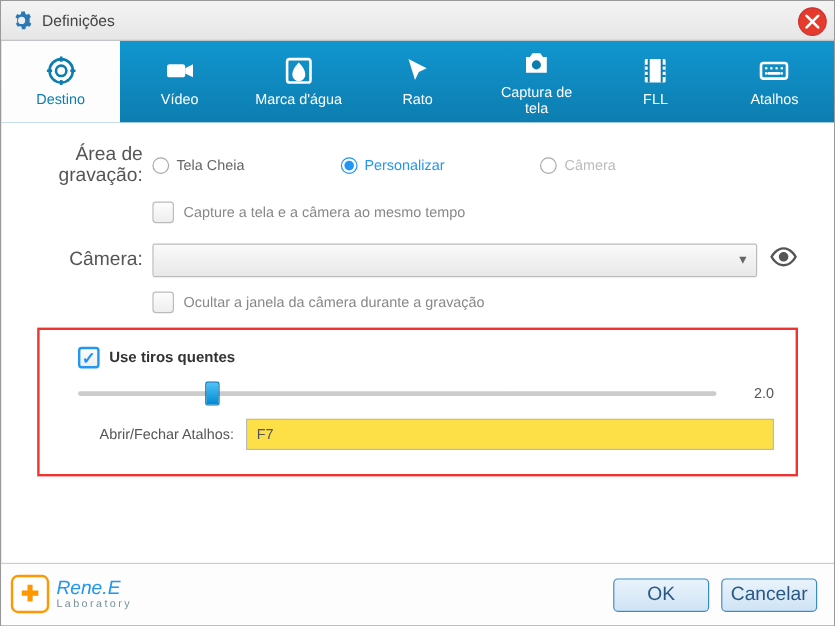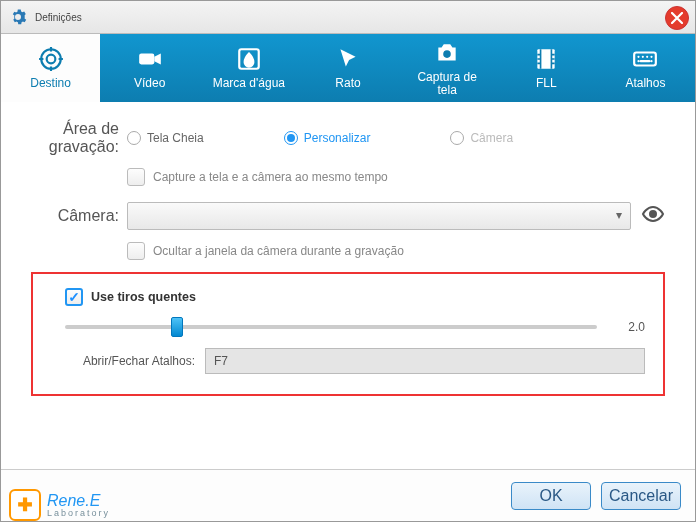--- a/index.html
+++ b/index.html
@@ -1,20 +1,20 @@
 <!DOCTYPE html>
 <html><head>
 <meta charset="utf-8">
 <style>
 * { margin: 0; padding: 0; box-sizing: border-box; font-family: "Segoe UI", Tahoma, sans-serif; }
 body { background: #f5f5f5; }
 .window { width: 696px; height: 522px; background: #fff; border: 1px solid #999; position: relative; }
 .titlebar { height: 33px; background: linear-gradient(#f4f4f4, #e6e6e6); border-bottom: 1px solid #bbb; display: flex; align-items: center; padding: 0 8px; position: relative; }
 .titlebar .gear { width: 18px; height: 18px; margin-right: 8px; }
-.title { font-size: 10px; color: #444; }
+.title { font-size: 13px; color: #444; }
 .close-btn { position: absolute; right: 6px; top: 5px; width: 24px; height: 24px; background: #e43b2c; border-radius: 50%; display: flex; align-items: center; justify-content: center; cursor: pointer; border: 1px solid #c33; }
 .close-btn svg { width: 12px; height: 12px; }
 .tabs { height: 68px; background: linear-gradient(#1196cf, #0d7db0); display: flex; }
 .tab { flex: 1; display: flex; flex-direction: column; align-items: center; justify-content: center; color: #fff; font-size: 11px; cursor: pointer; padding: 4px 13px; }
 .tab.active { background: #fdfdfd; color: #0d7db0; }
 .tab .icon { height: 28px; display: flex; align-items: center; justify-content: center; margin-bottom: 4px; }
 .tab .label { font-size: 12px; text-align: center; line-height: 1.1; }
 .content { padding: 18px 30px 10px 30px; }
 .row { display: flex; align-items: center; margin-bottom: 12px; }
 .label-col { width: 96px; text-align: right; font-size: 16px; color: #555; padding-right: 8px; }
@@ -32,23 +32,23 @@
 .eye { margin-left: 10px; width: 24px; }
 .red-frame { border: 2px solid #e33; padding: 14px 18px 20px 32px; margin-top: 6px; }
 .bold-check { display: flex; align-items: center; margin-bottom: 14px; }
 .bold-check .check { border: 2px solid #2196f3; }
 .bold-label { font-size: 12.5px; color: #333; font-weight: bold; margin-left: 8px; }
 .in-row { display: flex; align-items: center; margin-bottom: 14px; }
 .in-label { width: 140px; text-align: right; font-size: 12px; color: #555; padding-right: 10px; }
 .slider-track { flex: 1; height: 4px; background: #ccc; border-radius: 2px; position: relative; }
 .slider-thumb { position: absolute; top: -8px; width: 12px; height: 20px; background: linear-gradient(#4fc3f7,#0288d1); border: 1px solid #0277bd; border-radius: 2px; }
 .slider-val { width: 36px; text-align: right; font-size: 12px; color: #555; margin-left: 12px; }
-.hotkey-input { flex: 1; height: 26px; border: 1px solid #bbb; background: #e5e5e5; padding: 0 8px; font-size: 12px; color: #555; }
+.hotkey-input { flex: 1; height: 26px; border: 1px solid #bbb; background: #fde047; padding: 0 8px; font-size: 12px; color: #555; }
 .footer { position: absolute; bottom: 0; left: 0; right: 0; height: 52px; border-top: 1px solid #ccc; display: flex; align-items: center; justify-content: flex-end; padding: 0 14px; background: #fdfdfd; }
-.logo { position: absolute; left: 8px; bottom: 0; display: flex; align-items: center; gap: 6px; }
+.logo { position: absolute; left: 8px; bottom: 10px; display: flex; align-items: center; gap: 6px; }
 .logo-badge { width: 32px; height: 32px; background: #fff; border: 2px solid #ff9800; border-radius: 6px; position: relative; display:flex; align-items:center; justify-content:center;}
 .logo-badge::after { content:"✚"; color:#ff9800; font-size:18px; font-weight:bold; }
 .logo-text { font-family: "Comic Sans MS", cursive; font-style: italic; font-size: 16px; color: #2196f3; line-height: 1; }
 .logo-text small { display:block; font-size: 9px; color: #78909c; font-style: normal; letter-spacing: 2px;}
 .btn { min-width: 80px; height: 28px; margin-left: 10px; border: 1px solid #3a8ac8; background: linear-gradient(#e9f3fb, #cfe3f5); border-radius: 4px; font-size: 16px; color: #2a5885; cursor: pointer; }
 </style>
 </head>
 <body>
 
 <div class="window">

